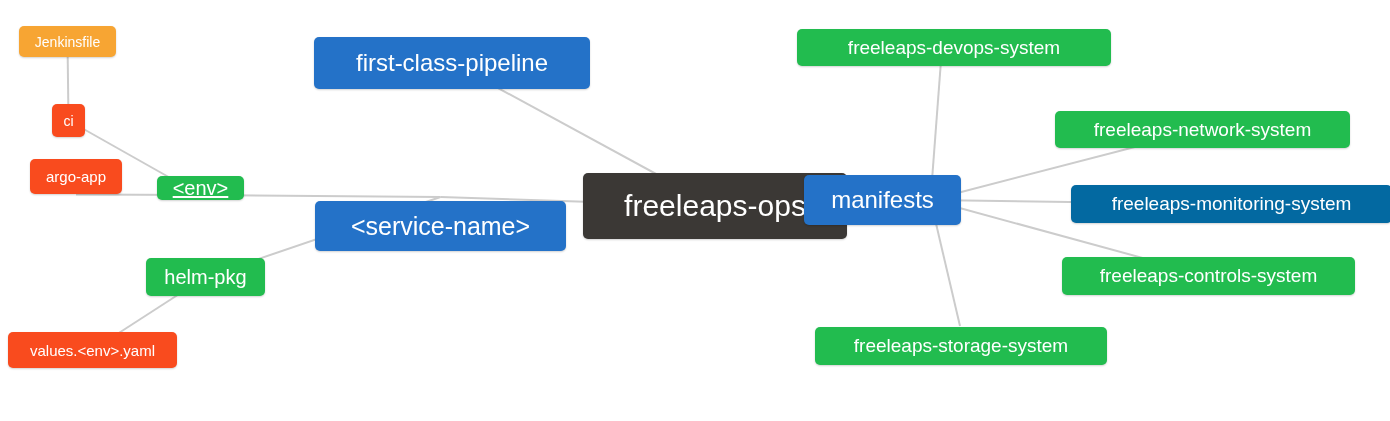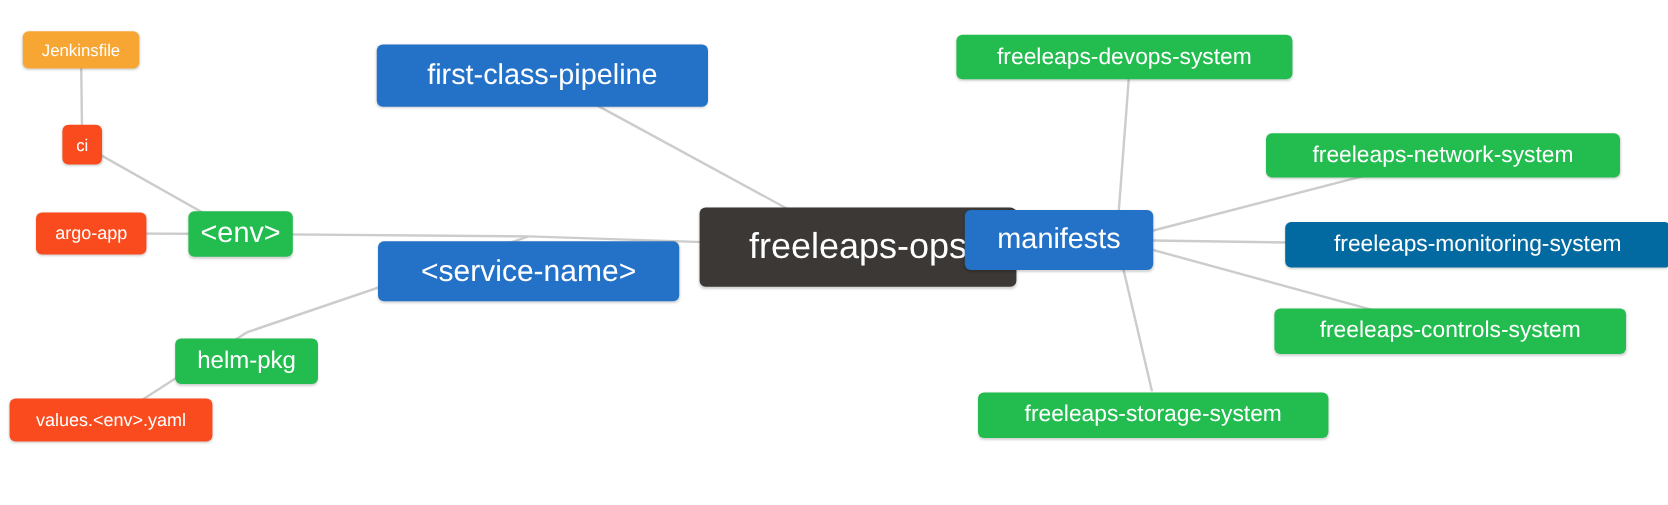--- a/index.html
+++ b/index.html
@@ -50,27 +50,27 @@
       <line x1="715" y1="206" x2="930.5" y2="200" stroke="#cccccc" stroke-width="2"></line>
       <line x1="930.5" y1="200" x2="942" y2="47.5" stroke="#cccccc" stroke-width="2"></line>
       <line x1="930.5" y1="200" x2="1202.5" y2="129.5" stroke="#cccccc" stroke-width="2"></line>
       <line x1="930.5" y1="200" x2="1212.5" y2="204" stroke="#cccccc" stroke-width="2"></line>
       <line x1="930.5" y1="200" x2="1208.5" y2="276" stroke="#cccccc" stroke-width="2"></line>
       <line x1="930.5" y1="200" x2="960" y2="326" stroke="#cccccc" stroke-width="2"></line>
     </svg>
   <div id="nodes-layer">
       <div class="node" style="left: 19px; top: 26px; width: 97px; height: 31px; font-size: 14px; background: rgb(247, 165, 51); color: rgb(255, 255, 255); text-align: right;">Jenkinsfile</div>
       <div class="node" style="left: 52px; top: 104px; width: 33px; height: 33px; font-size: 14px; background: rgb(249, 75, 30); color: rgb(255, 255, 255);">ci</div>
-      <div class="node" style="left: 30px; top: 177px; width: 92px; height: 35px; font-size: 15px; background: rgb(249, 75, 30); color: rgb(255, 255, 255);">argo-app</div>
-      <div class="node" style="left: 157px; top: 176px; width: 87px; height: 38px; font-size: 24px; background: rgb(34, 188, 79); color: rgb(255, 255, 255);">&lt;env&gt;</div>
-      <div class="node" style="left: 146px; top: 258px; width: 119px; height: 38px; font-size: 20px; background: rgb(34, 188, 79); color: rgb(255, 255, 255); margin-top: 24px;">helm-pkg</div>
+      <div class="node" style="left: 30px; top: 159px; width: 92px; height: 35px; font-size: 15px; background: rgb(249, 75, 30); color: rgb(255, 255, 255);">argo-app</div>
+      <div class="node" style="left: 157px; top: 176px; width: 87px; height: 24px; font-size: 20px; background: rgb(34, 188, 79); color: rgb(255, 255, 255); text-decoration: underline;">&lt;env&gt;</div>
+      <div class="node" style="left: 146px; top: 258px; width: 119px; height: 38px; font-size: 20px; background: rgb(34, 188, 79); color: rgb(255, 255, 255);">helm-pkg</div>
       <div class="node" style="left: 8px; top: 332px; width: 169px; height: 36px; font-size: 15px; background: rgb(249, 75, 30); color: rgb(255, 255, 255);">values.&lt;env&gt;.yaml</div>
       <div class="node" style="left: 314px; top: 37px; width: 276px; height: 52px; font-size: 24px; background: rgb(36, 114, 200); color: rgb(255, 255, 255);">first-class-pipeline</div>
       <div class="node" style="left: 315px; top: 172px; width: 251px; height: 50px; font-size: 25px; background: rgb(36, 114, 200); color: rgb(255, 255, 255); margin-top: 29px;">&lt;service-name&gt;</div>
       <div class="node" style="left: 583px; top: 173px; width: 264px; height: 66px; font-size: 30px; background: rgb(59, 56, 53); color: rgb(255, 255, 255);">freeleaps-ops</div>
       <div class="node" style="left: 804px; top: 175px; width: 157px; height: 50px; font-size: 24px; background: rgb(36, 114, 200); color: rgb(255, 255, 255);">manifests</div>
-      <div class="node" style="left: 797px; top: 29px; width: 280px; height: 37px; font-size: 19px; background: rgb(34, 188, 79); color: rgb(255, 255, 255);">freeleaps-devops-system</div>
+      <div class="node" style="left: 797px; top: 29px; width: 314px; height: 37px; font-size: 19px; background: rgb(34, 188, 79); color: rgb(255, 255, 255);">freeleaps-devops-system</div>
       <div class="node" style="left: 1055px; top: 111px; width: 295px; height: 37px; font-size: 19px; background: rgb(34, 188, 79); color: rgb(255, 255, 255);">freeleaps-network-system</div>
       <div class="node" style="left: 1052px; top: 185px; width: 321px; height: 38px; font-size: 19px; background: #0369a1; color: rgb(255, 255, 255); margin-left: 19px;">freeleaps-monitoring-system</div>
       <div class="node" style="left: 1062px; top: 257px; width: 293px; height: 38px; font-size: 19px; background: rgb(34, 188, 79); color: rgb(255, 255, 255);">freeleaps-controls-system</div>
       <div class="node" style="left: 815px; top: 307px; width: 292px; height: 38px; font-size: 19px; background: rgb(34, 188, 79); color: rgb(255, 255, 255); margin-top: 20px;">freeleaps-storage-system</div>
     </div>
 </div>
 
 </body></html>

